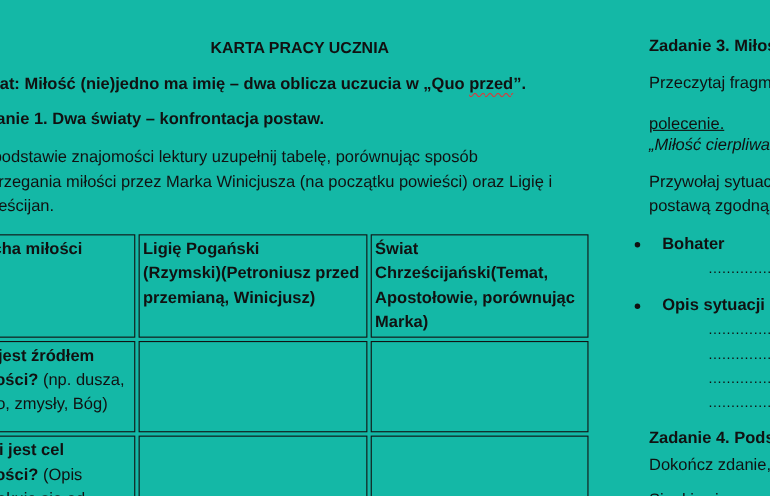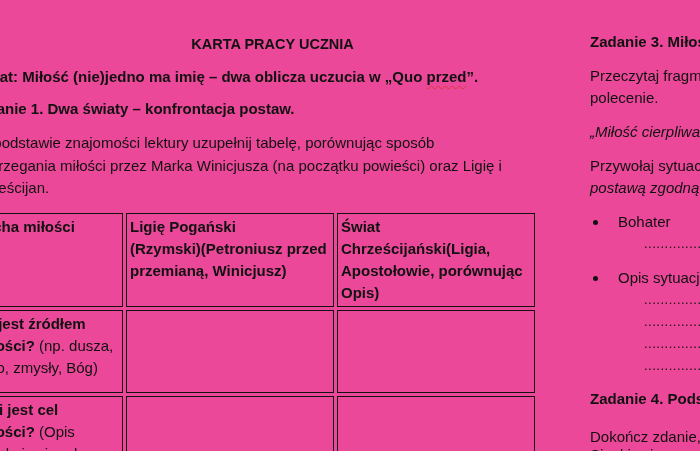--- a/index.html
+++ b/index.html
@@ -10,21 +10,21 @@
     overflow: hidden;
     background: #ffffff;
     font-family: "Liberation Sans", "DejaVu Sans", sans-serif;
     color: #111111;
   }
   .viewport {
     position: relative;
     width: 700px;
     height: 451px;
     overflow: hidden;
-    background: #ec4899;
+    background: #14b8a6;
   }
   .page {
     position: absolute;
     top: 0;
     font-size: 15px;
     line-height: 22px;
   }
   .page-left {
     left: -30px;
     width: 570px;
@@ -102,23 +102,23 @@
     font-weight: bold;
   }
   .r-text {
     position: absolute;
     left: 0;
     white-space: nowrap;
   }
   .r-italic { font-style: italic; }
   .bullet {
     position: absolute;
-    left: 28px;
-    white-space: nowrap;
-    font-weight: normal;
+    left: 12px;
+    white-space: nowrap;
+    font-weight: bold;
   }
   .bullet::before {
     content: "";
     position: absolute;
     left: -25px;
     top: 9px;
     width: 5px;
     height: 5px;
     border-radius: 50%;
     background: #111;
@@ -156,23 +156,23 @@
           <tr class="row-h">
         <td class="col1 mid b">
           <span>Cecha miłości</span>
         </td>
         <td class="col2 b">
           <div>Ligię Pogański</div>
           <div>(Rzymski)(Petroniusz przed</div>
           <div>przemianą, Winicjusz)</div>
         </td>
         <td class="col3 b">
-          <div>Świat Chrześcijański(Ligia,</div>
+          <div>Świat Chrześcijański(Temat,</div>
           <div>Apostołowie, porównując</div>
-          <div>Opis)</div>
+          <div>Marka)</div>
         </td>
       </tr>
       <tr class="row-2">
         <td class="col1">
           <div class="b">Co jest źródłem</div>
           <div><span class="b">miłości?</span><span> (np. dusza,</span></div>
           <div>ciało, zmysły, Bóg)</div>
         </td>
         <td class="col2"></td>
         <td class="col3"></td>
@@ -187,34 +187,34 @@
         <td class="col3"></td>
       </tr>
     </tbody>
       </table>
   </div>
 
   <div class="page page-right">
     <div class="r-heading" style="top:31px;">Zadanie 3. Miłość cierpliwa</div>
 
     <div class="r-text" style="top:65px;">Przeczytaj fragment</div>
-    <div class="r-text" style="top:87px;">polecenie.</div>
+    <div class="r-text" style="top:102px;text-decoration:underline;">polecenie.</div>
 
     <div class="r-text r-italic" style="top:121px;">„Miłość cierpliwa jest”</div>
 
     <div class="r-text" style="top:155px;">Przywołaj sytuację</div>
-    <div class="r-text" style="top:177px;font-style:italic;">postawą zgodną</div>
+    <div class="r-text" style="top:177px;">postawą zgodną</div>
 
     <div class="bullet" style="top:211px;">Bohater</div>
     <div class="dots" style="top:233px;">....................................</div>
 
     <div class="bullet" style="top:267px;">Opis sytuacji</div>
     <div class="dots" style="top:289px;">....................................</div>
     <div class="dots" style="top:311px;">....................................</div>
     <div class="dots" style="top:333px;">....................................</div>
     <div class="dots" style="top:355px;">....................................</div>
 
     <div class="r-heading" style="top:388px;">Zadanie 4. Podsumowanie</div>
-    <div class="r-text" style="top:426px;">Dokończ zdanie,</div>
+    <div class="r-text" style="top:412px;">Dokończ zdanie,</div>
     <div class="r-text" style="top:444px;">Sienkiewicz</div>
   </div>
 
 </div>
 
 </body></html>

